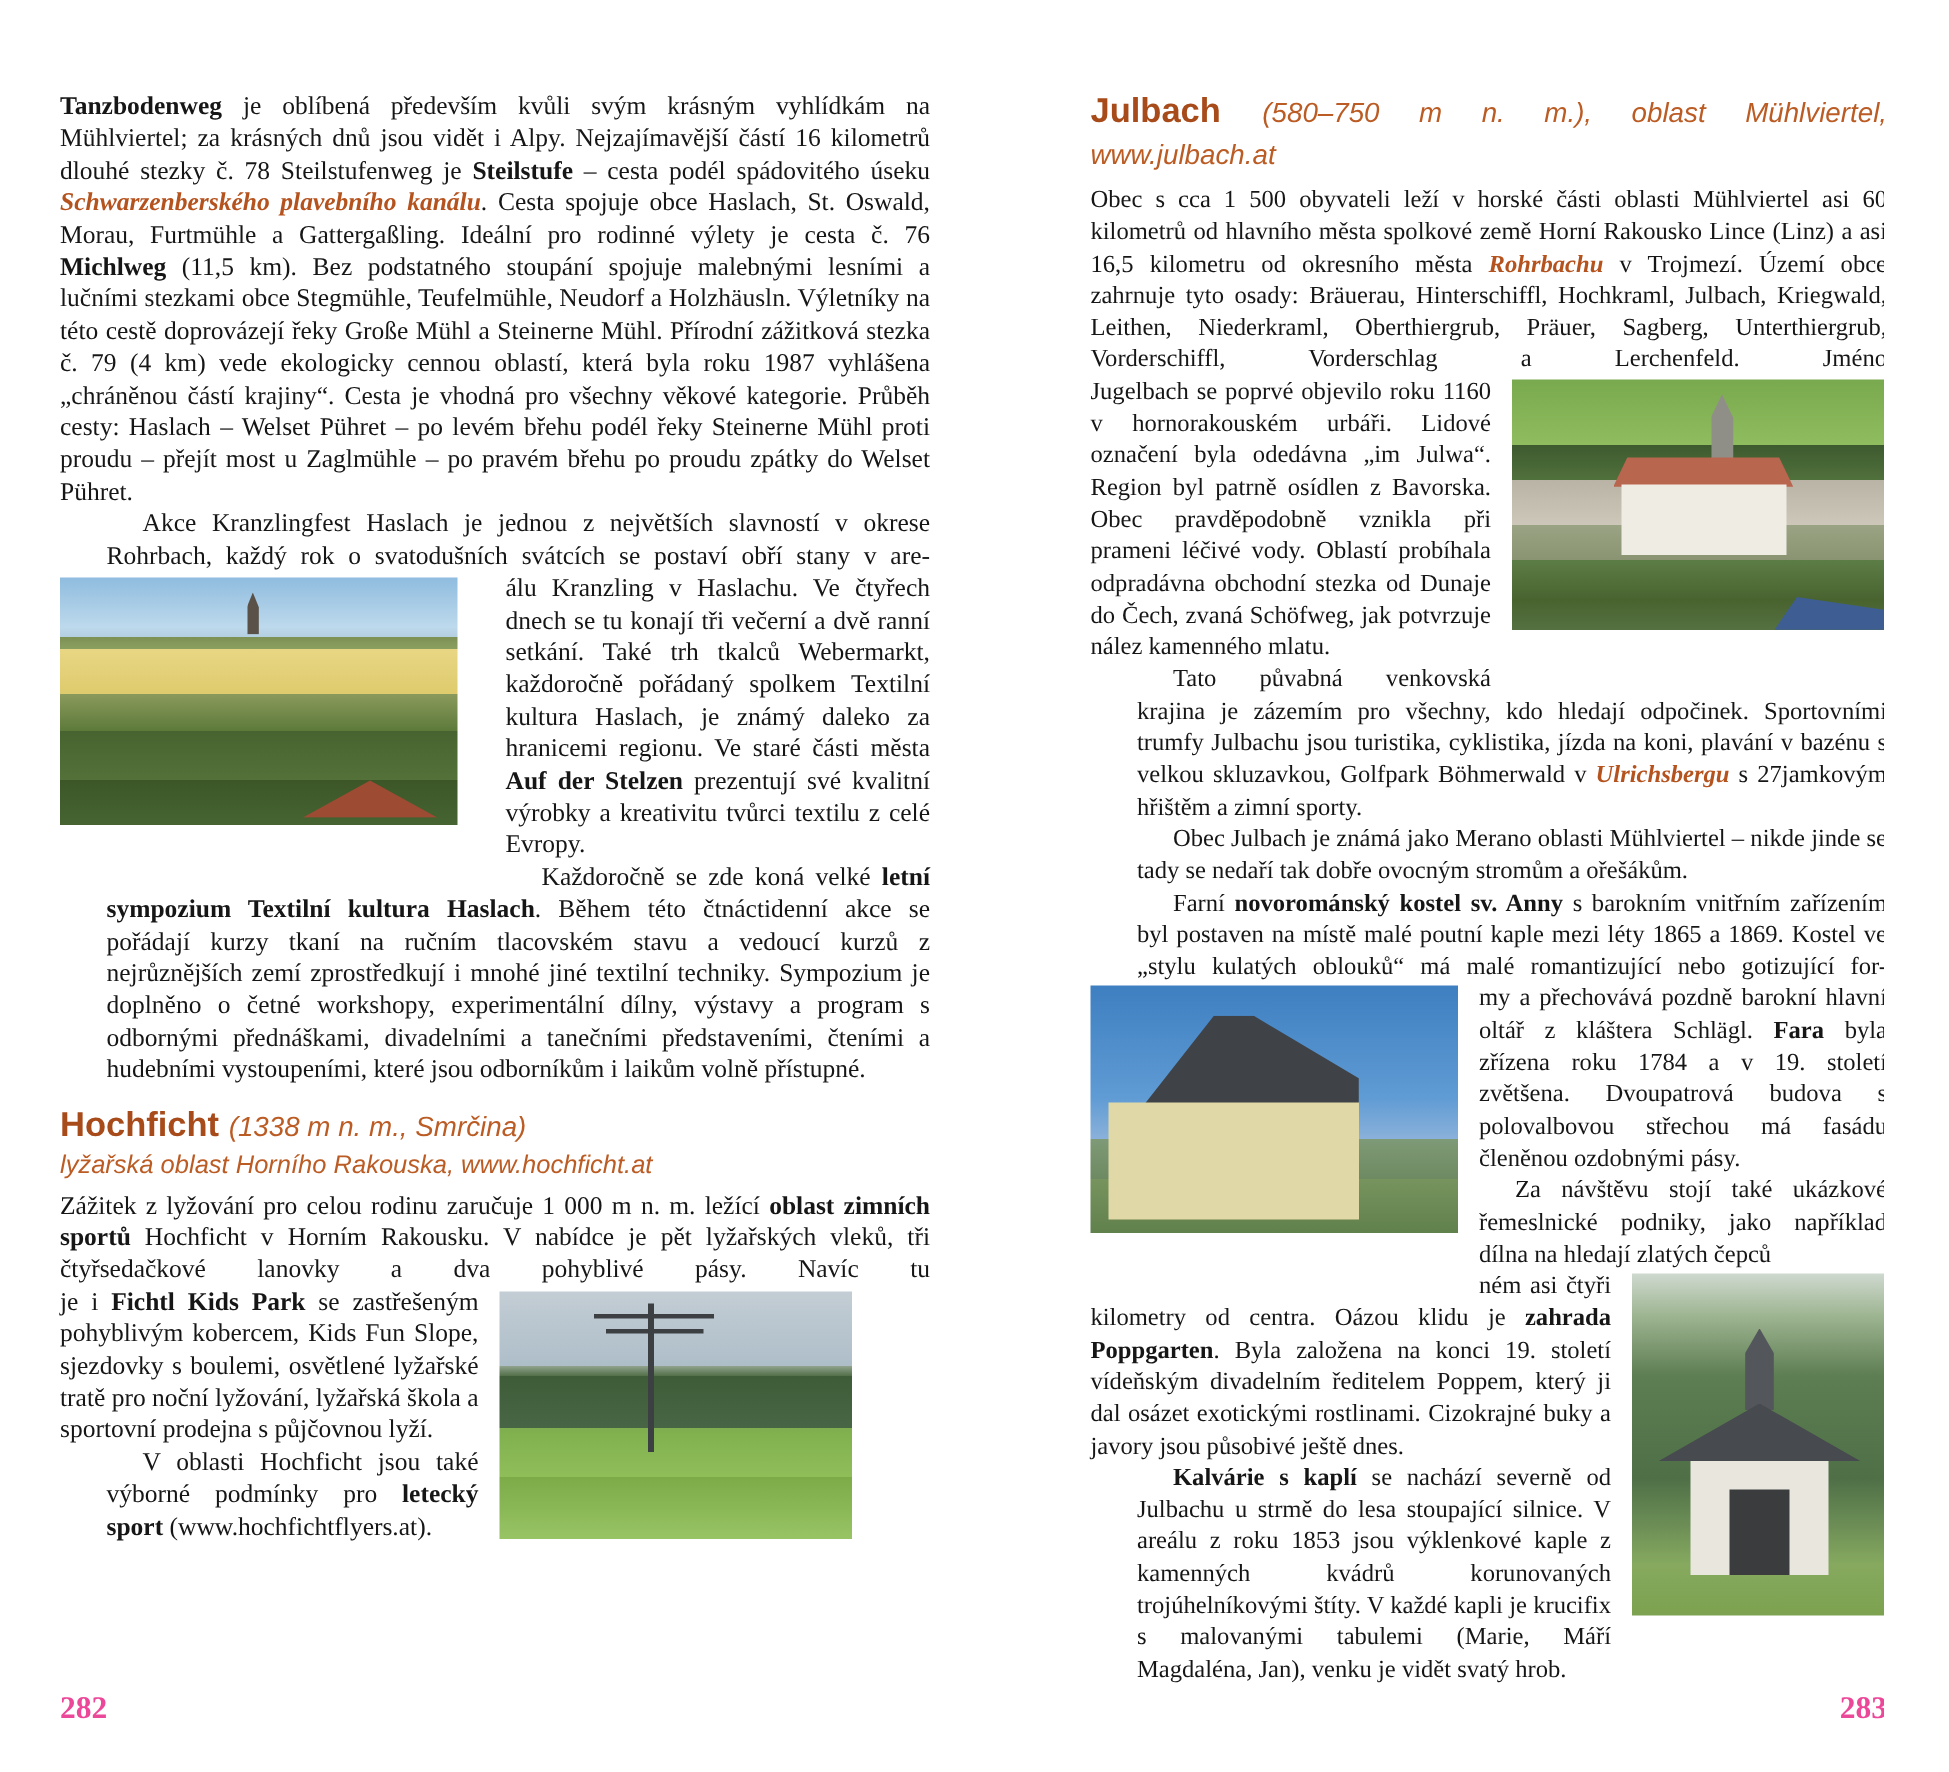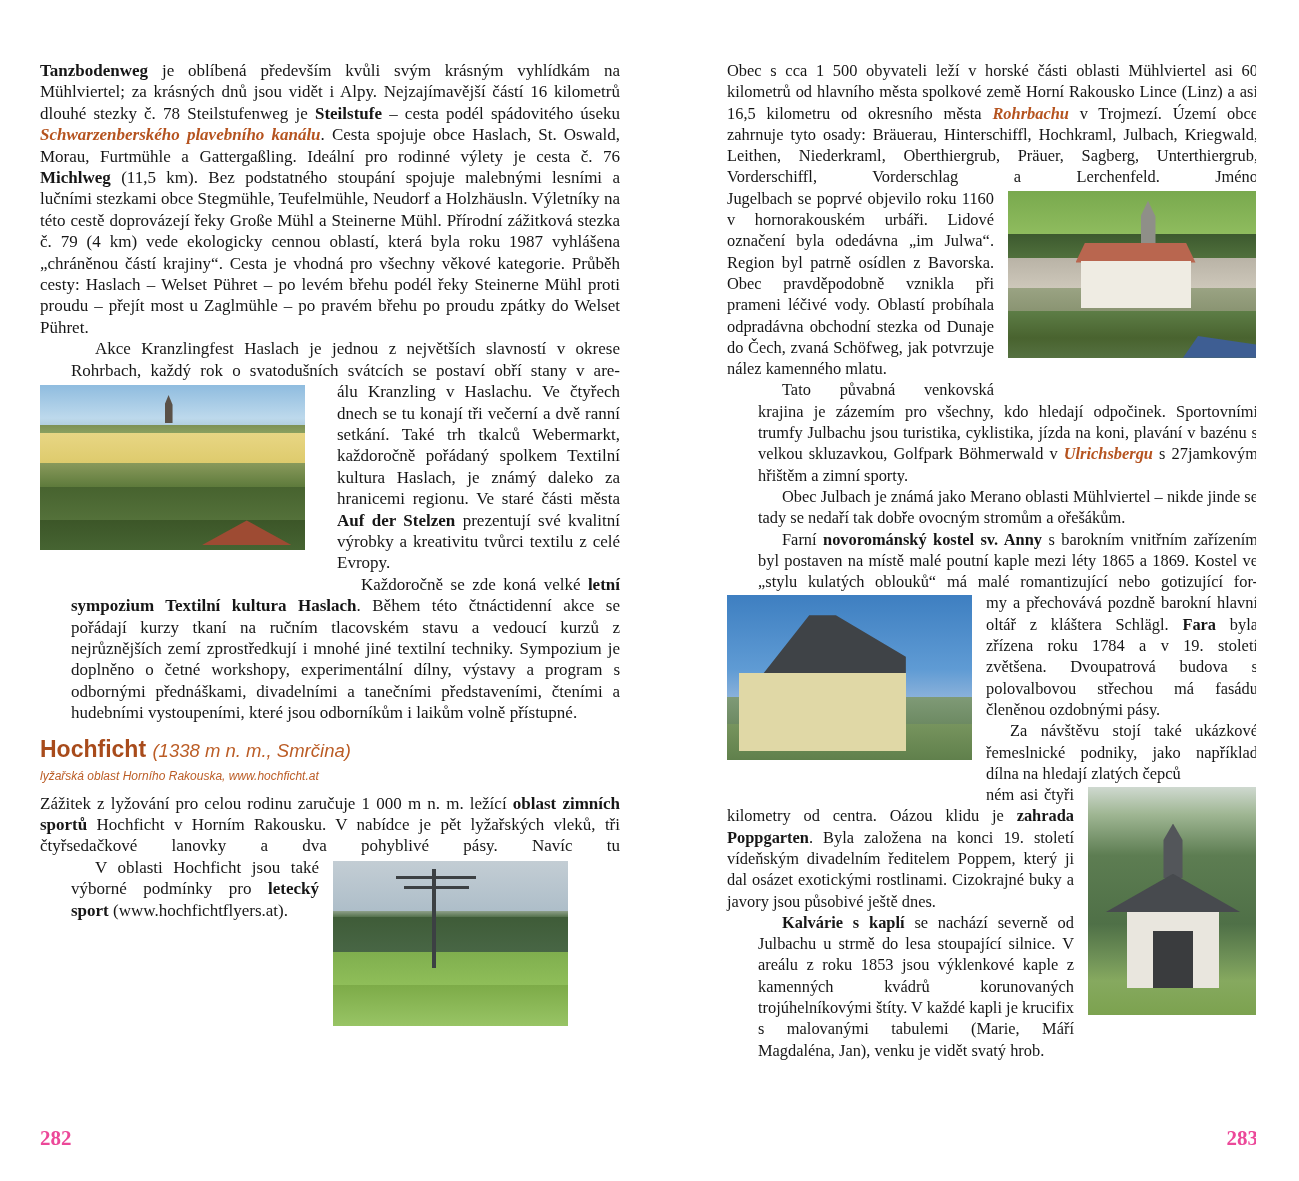--- a/index.html
+++ b/index.html
@@ -13,21 +13,21 @@
   p { margin:0; }
   .ind { text-indent:24px;margin-left:31px; }
   .fj  { text-align-last:justify; }
   .sb  { font-weight:700; }
   .soi { color:#b5531f; font-weight:700; font-style:italic; }
 
   h2 { margin:12px 0 1px; font-family:"Liberation Sans", sans-serif; color:#a84b1b;
        font-size:23px; font-weight:700; line-height:26px; }
   h2 .hs { font-size:18.5px; font-weight:400; font-style:italic; color:#bb5c25; }
   .hsub { font-family:"Liberation Sans", sans-serif; font-style:italic; color:#bb5c25;
-          font-size:12px; line-height:23px; margin-bottom:5px; text-align:left; }
+          font-size:17px; line-height:23px; margin-bottom:5px; text-align:left; }
   .rp h2 { margin-top:0; margin-bottom:6px; }
 
   .photo { position:relative; overflow:hidden; }
   .f-l { float:left; }
   .f-r { float:right; }
   .shape { position:absolute; }
 
   .ph-haslach { width:265px; height:165px; margin:4px 32px 28px 0;
     background:linear-gradient(180deg,#8fbcdf 0%,#bdd9ec 20%,#b3cfe0 24%,#7d9055 24%,#8aa060 29%,
       #e8d684 29%,#decb6d 47%,#8a9a5c 47%,#5d7a3b 62%,#47632f 62%,#54713a 82%,#3c5628 82%,#466432 100%); }
@@ -100,24 +100,26 @@
     <h2><span class="ht">Hochficht</span> <span class="hs">(1338 m n. m., Smrčina)</span></h2>
     <div class="hsub">lyžařská oblast Horního Rakouska, www.hochficht.at</div>
 
     <p class="fj"><span>Zážitek z lyžování pro celou rodinu zaručuje 1 000 m n. m. ležící </span><span class="sb">oblast zimních sportů</span><span> Hochficht v Horním Rakousku. V nabídce je pět lyžařských vleků, tři čtyřsedačkové lanovky a dva pohyblivé pásy. Navíc tu</span></p>
 
     <div class="photo f-r ph-ski">
       <div class="shape sk-pylon"></div>
       <div class="shape sk-arm"></div>
       <div class="shape sk-arm2"></div>
     </div>
+    <p><span>je i </span><span class="sb">Fichtl Kids Park</span><span> se zastřešeným pohyblivým kobercem, Kids Fun Slope, sjezdovky s boulemi, osvětlené lyžařské tratě pro noční lyžování, lyžařská škola a sportovní prodejna s půjčovnou lyží.</span></p>
     <p class="ind"><span>V oblasti Hochficht jsou také výborné podmínky pro </span><span class="sb">letecký sport</span><span> (www.hochfichtflyers.at).</span></p>
   </div>
 
   <div class="page rp">
+    <h2><span class="ht">Julbach</span> <span class="hs">(580–750 m n. m.), oblast Mühlviertel, www.julbach.at</span></h2>
 
     <p class="fj"><span>Obec s cca 1 500 obyvateli leží v horské části oblasti Mühlviertel asi 60 kilometrů od hlavního města spolkové země Horní Rakousko Lince (Linz) a asi 16,5 kilometru od okresního města </span><span class="soi">Rohrbachu</span><span> v Trojmezí. Území obce zahrnuje tyto osady: Bräuerau, Hinterschiffl, Hochkraml, Julbach, Kriegwald, Leithen, Niederkraml, Oberthiergrub, Präuer, Sagberg, Unterthiergrub, Vorderschiffl, Vorderschlag a Lerchenfeld. Jméno</span></p>
 
     <div class="photo f-r ph-julbach">
       <div class="shape jb-tower"></div>
       <div class="shape jb-roof"></div>
       <div class="shape jb-body"></div>
       <div class="shape jb-blue"></div>
     </div>
     <p><span>Jugelbach se poprvé objevilo roku 1160 v hornorakouském urbáři. Lidové označení byla odedávna „im Julwa“. Region byl patrně osídlen z Bavorska. Obec pravděpodobně vznikla při prameni léčivé vody. Oblastí probíhala odpradávna obchodní stezka od Dunaje do Čech, zvaná Schöfweg, jak potvrzuje nález kamenného mlatu.</span></p>

